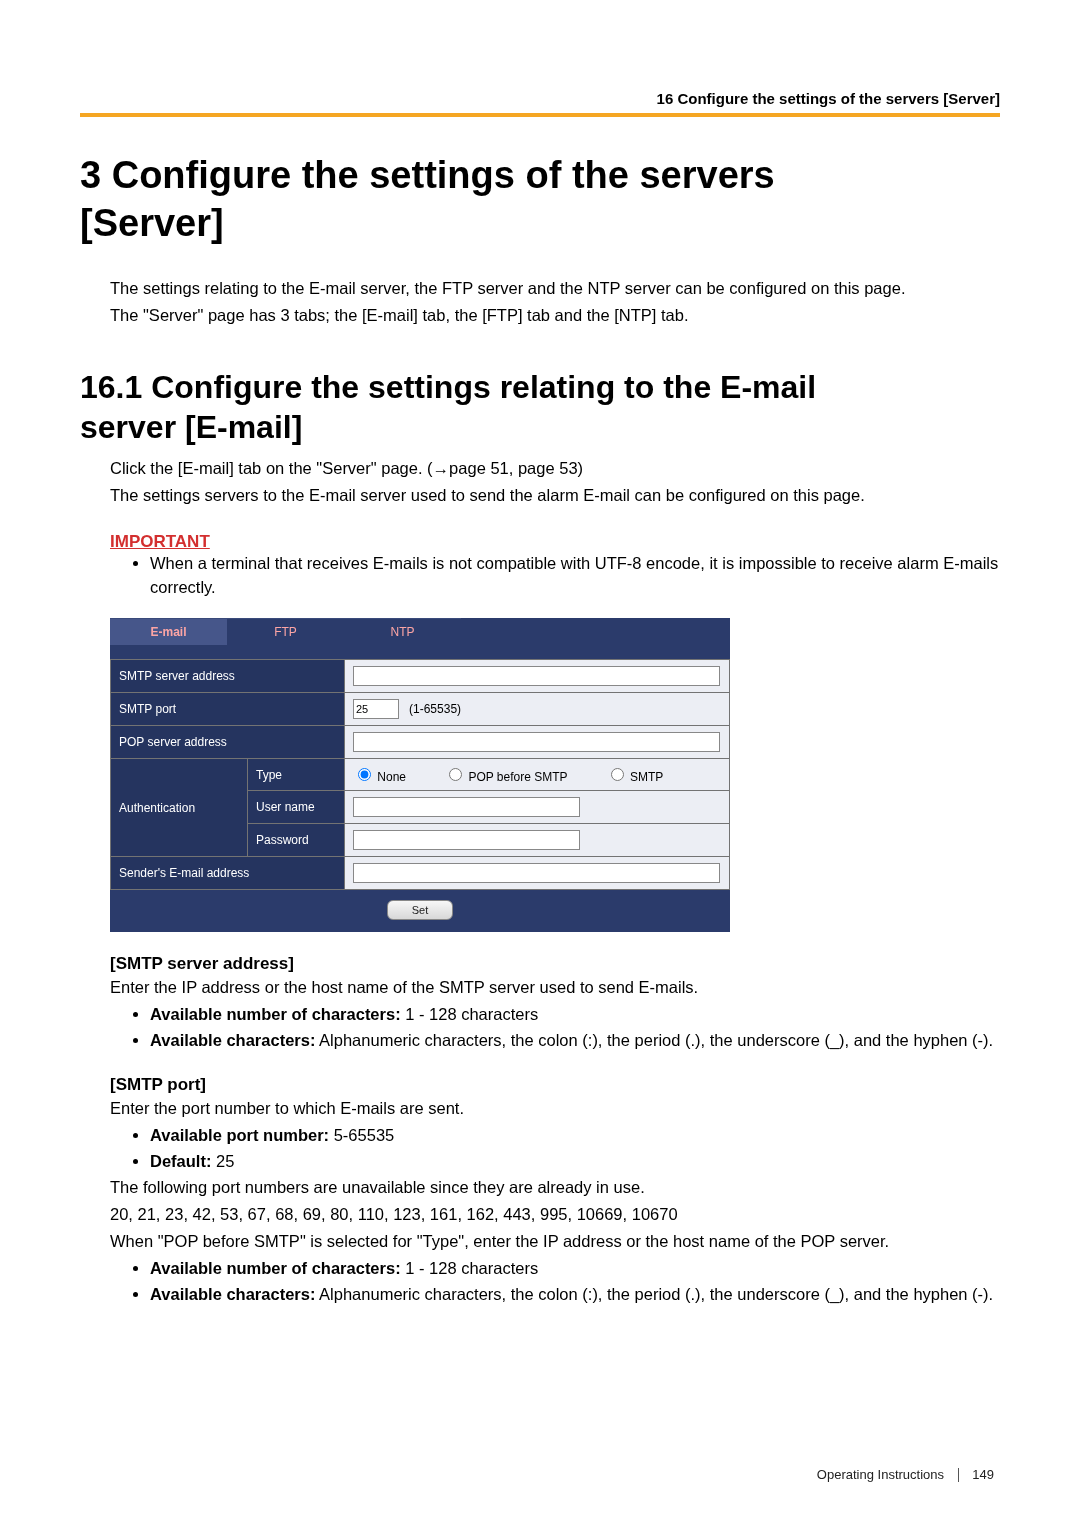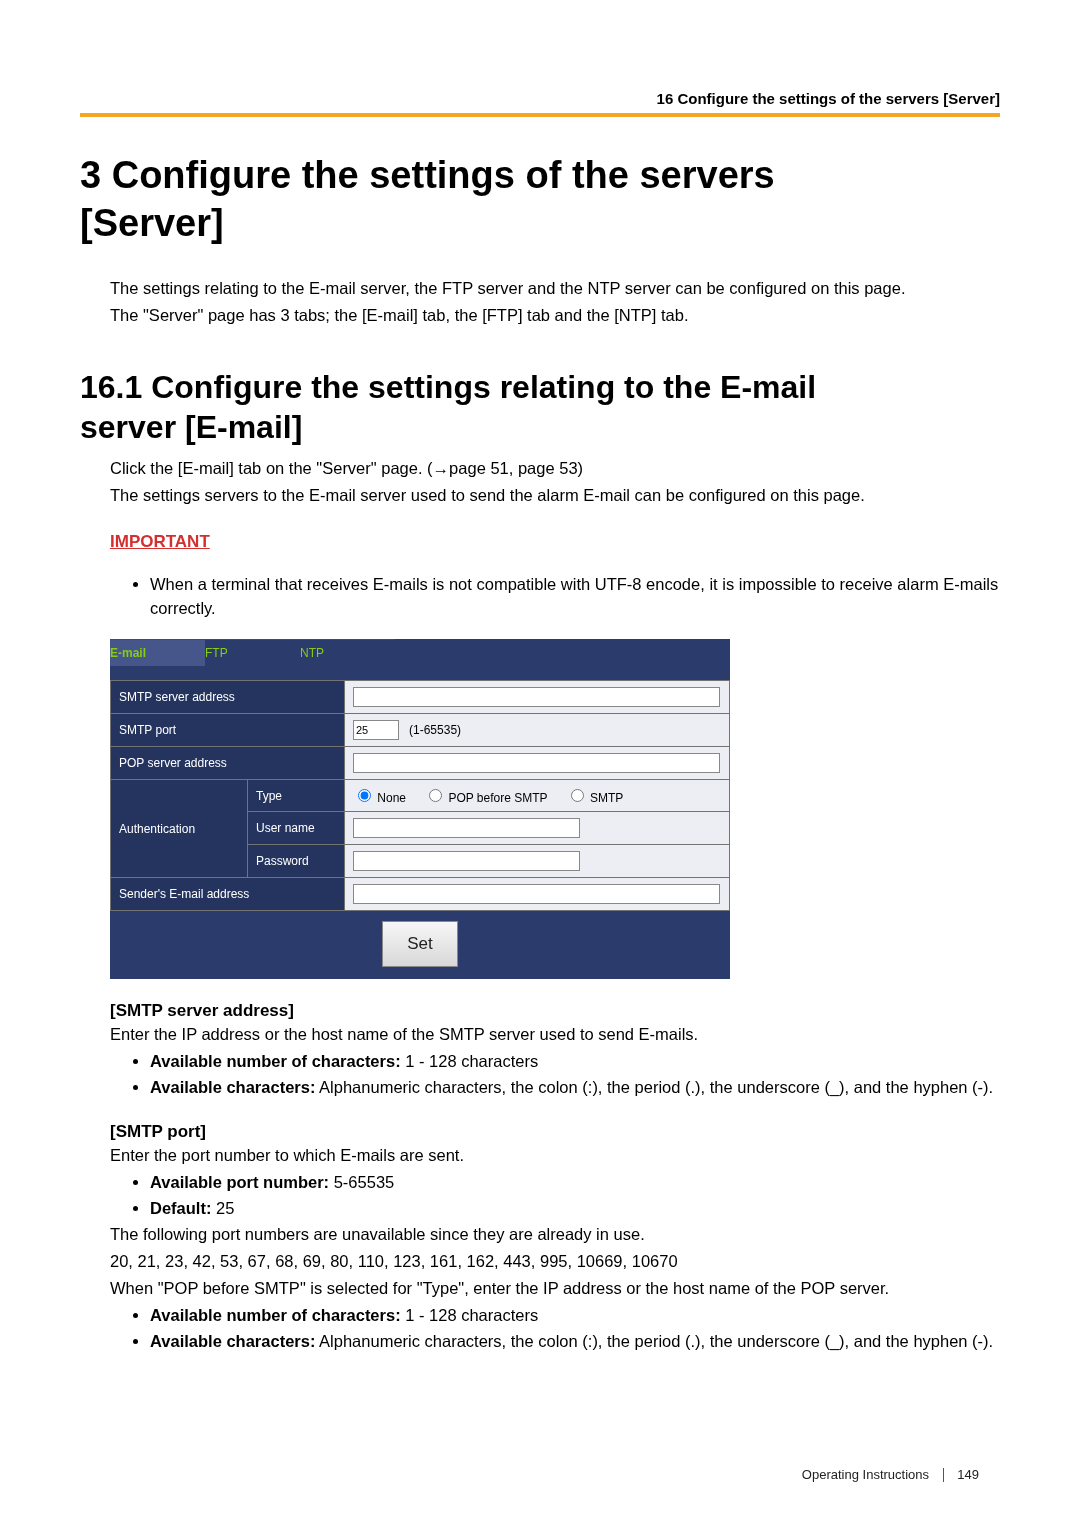--- a/index.html
+++ b/index.html
@@ -42,21 +42,21 @@
   .body-text {
     font-size: 16.5px;
     line-height: 1.4;
     margin: 0 0 4px 30px;
   }
   .important {
     color: #d32f2f;
     font-weight: bold;
     text-decoration: underline;
     font-size: 17px;
-    margin: 25px 0 21px 30px;
+    margin: 25px 0 0 30px;
   }
   ul.plain {
     margin: 0 0 0 50px;
     padding: 0 0 0 20px;
     font-size: 16.5px;
     line-height: 1.45;
   }
   ul.plain li { margin-bottom: 2px; }
   .field-title {
     font-weight: bold;
@@ -68,25 +68,25 @@
     margin: 18px 0 10px 30px;
     background: #2b3b6b;
     color: #fff;
     font-size: 12px;
   }
   .tabs {
     display: flex;
     background: #2b3b6b;
   }
   .tab {
-    width: 95px;
-    text-align: left;
+    width: 117px;
+    text-align: center;
     padding: 6px 0;
     font-size: 12px;
-    color: #84cc16;
+    color: #fca5a5;
     border-top: 1px solid #3a4a7a;
   }
   .tab.sel {
     background: #46568a;
     font-weight: bold;
   }
   .tbl {
     width: 100%;
     border-collapse: collapse;
     margin-top: 14px;
@@ -113,39 +113,39 @@
     color: #000;
   }
   .tbl input[type=text] {
     width: 98%;
     height: 16px;
     font-size: 11px;
     background: #fff;
     border: 1px solid #888;
   }
   .tbl input.small { width: 40px; }
-  .radio-row { display: flex; gap: 18px; align-items: flex-end; color:#000; font-size:12px;}
+  .radio-row { display: flex; gap: 38px; align-items: flex-end; color:#000; font-size:12px;}
   .setbtn-row {
     text-align: center;
     padding: 10px 0 12px 0;
     background: #2b3b6b;
   }
   .setbtn {
     display:inline-block;
     background: linear-gradient(#f7f7f7,#d8d8d8);
     border: 1px solid #888;
-    border-radius: 0;
-    padding: 12px 24px;
-    font-size: 17px;
+    border-radius: 6px;
+    padding: 3px 24px;
+    font-size: 11px;
     color: #222;
   }
   .footer {
     position: absolute;
     bottom: 45px;
-    right: 101px;
+    right: 86px;
     font-size: 13px;
     color: #222;
   }
   .footer .sep { display:inline-block; border-left: 1px solid #555; height: 14px; margin: 0 10px -3px 10px;}
 </style>
 </head>
 <body>
 
 <div class="page">
   <div class="header-label">16 Configure the settings of the servers [Server]</div>

